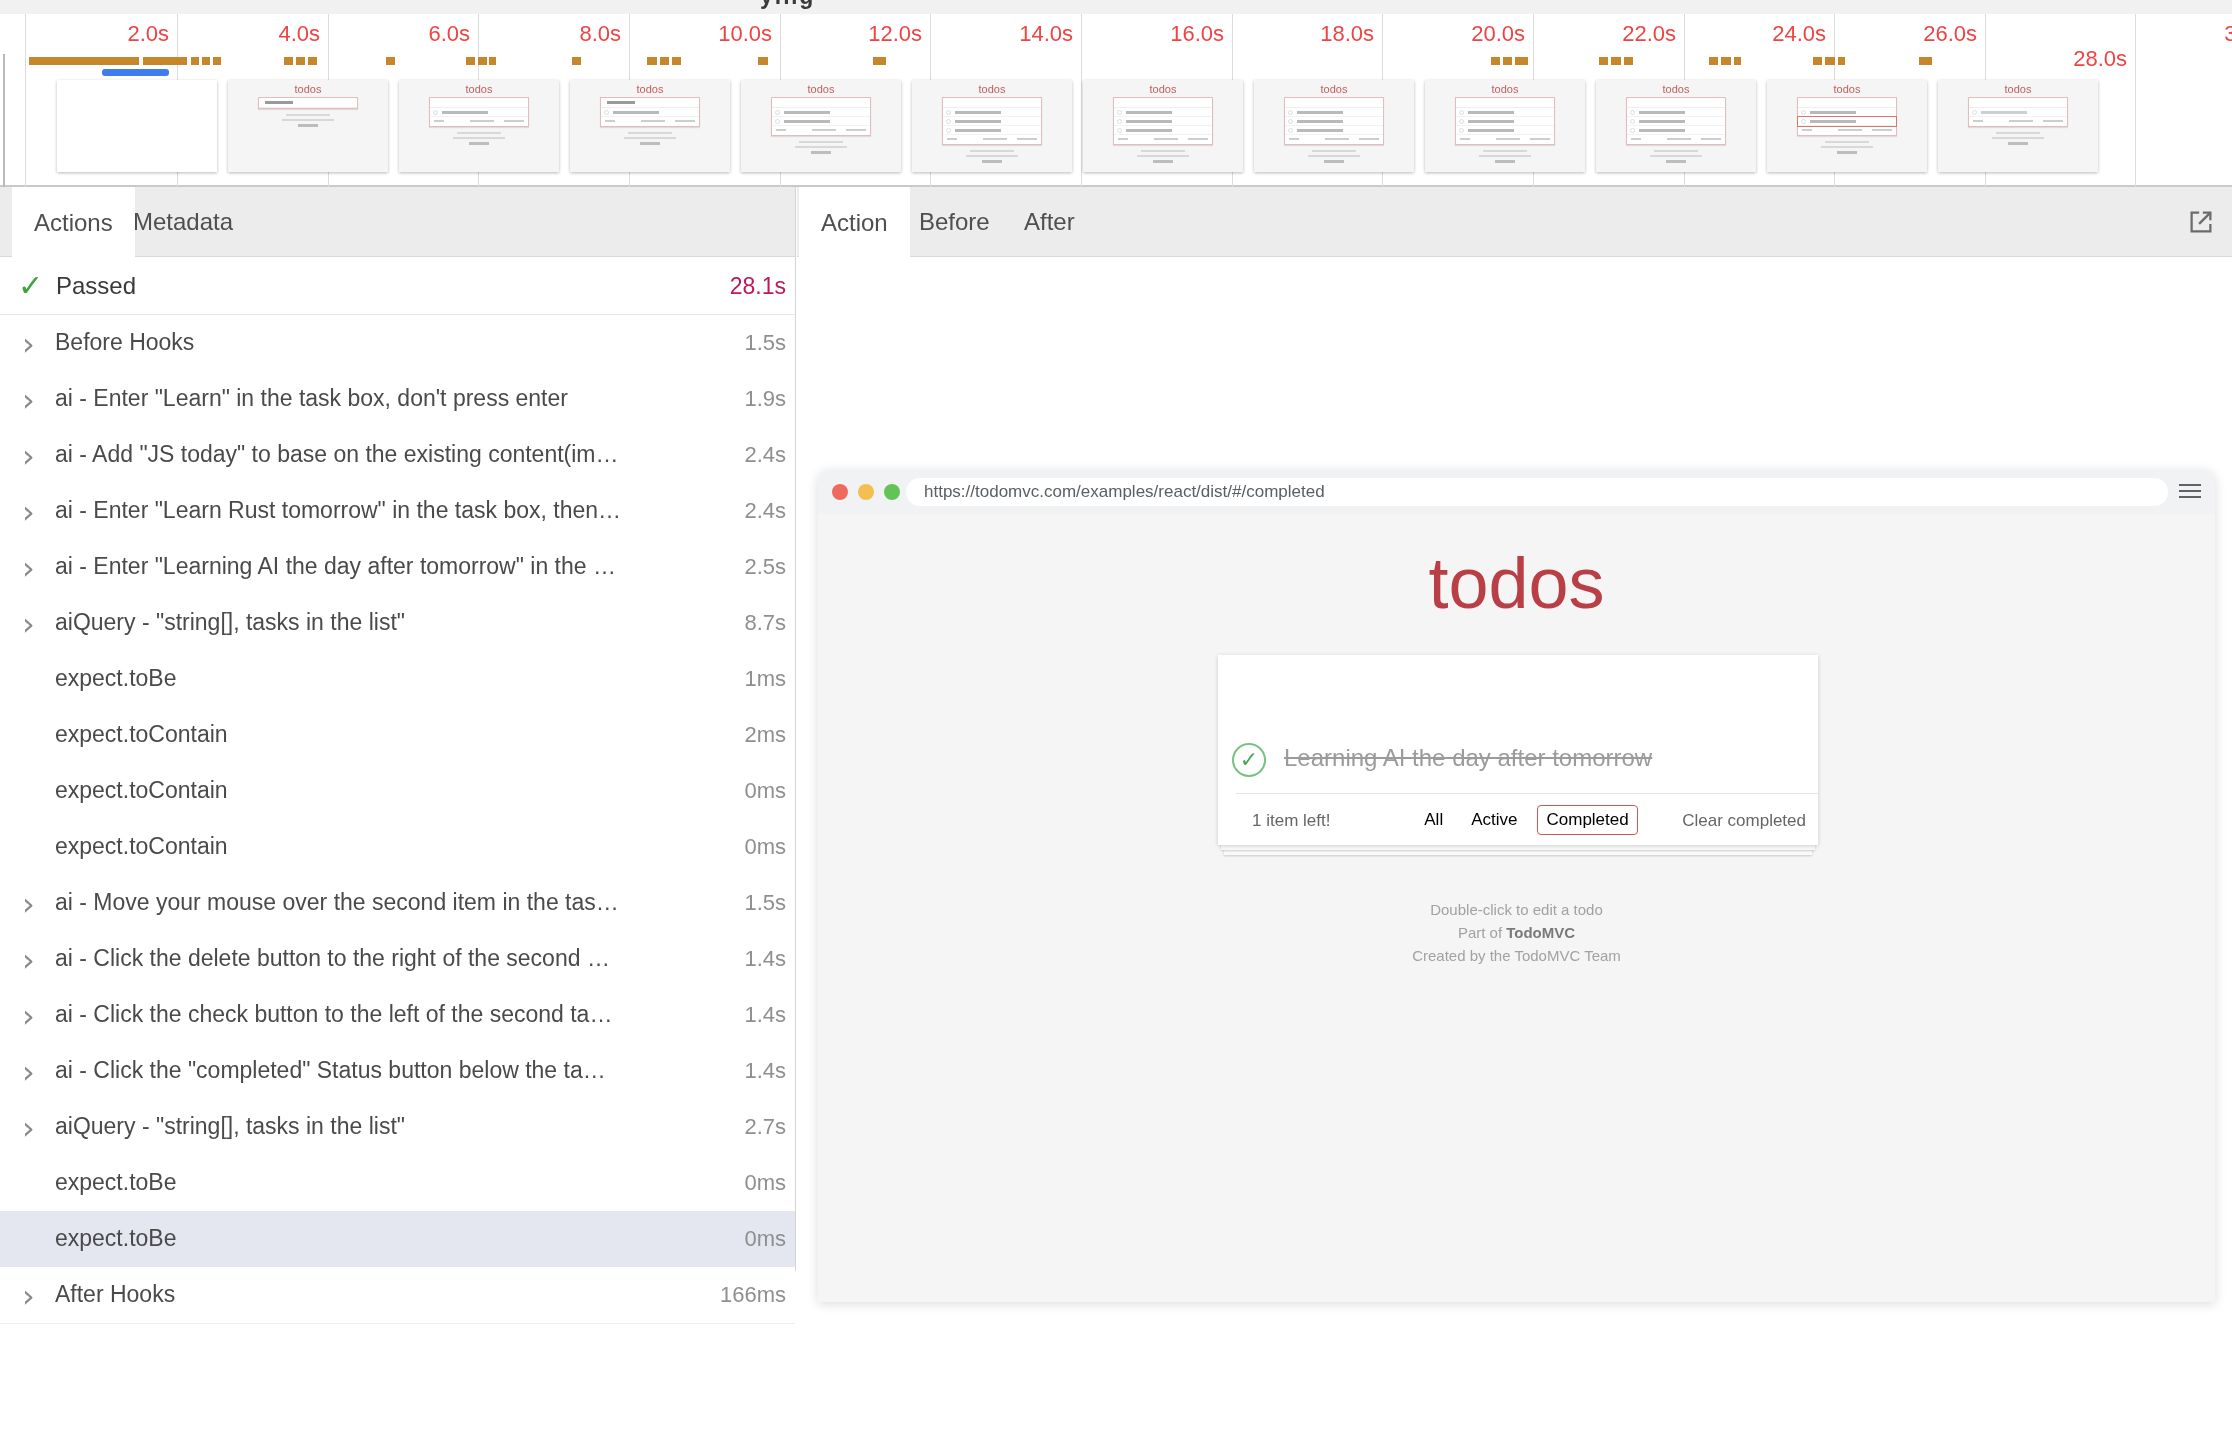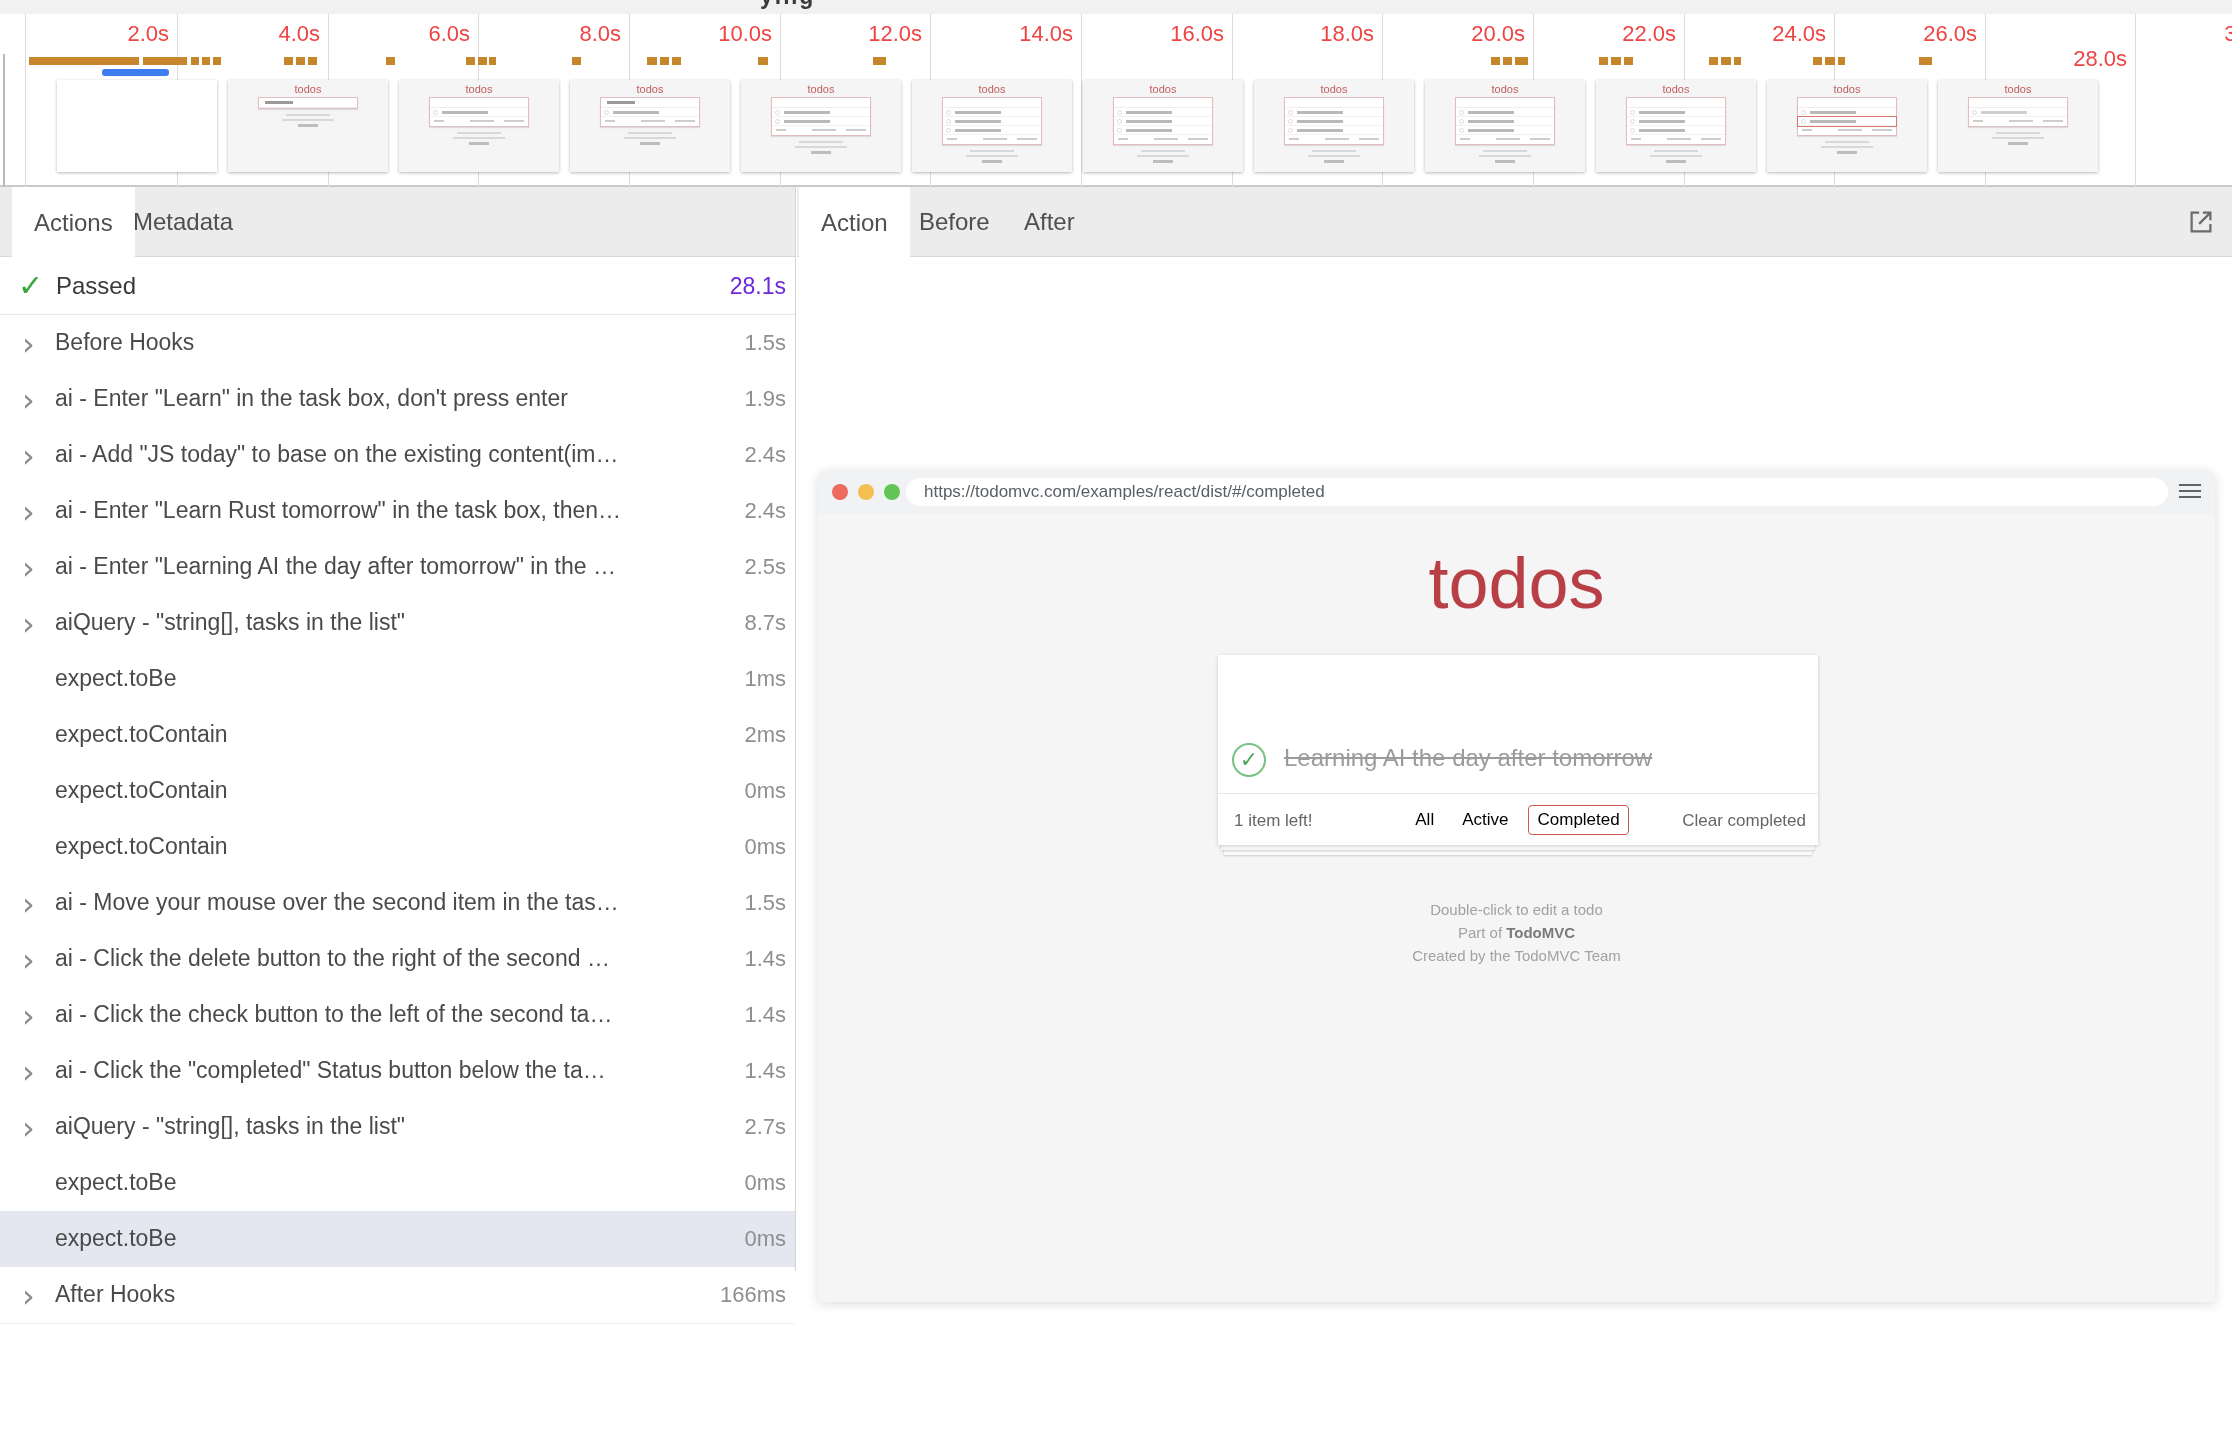--- a/index.html
+++ b/index.html
@@ -49,21 +49,21 @@
          padding:0 22px; font-size:24px; color:#4f4f4f; cursor:default; }
   .tab.selected { background:#fff; height:72px; z-index:2; }
 
   
   .left-panel { position:absolute; top:187px; left:0; width:796px; height:1084px;
                 background:#fff; border-right:1px solid #d4d4d4; }
   .status-row { position:absolute; top:72px; left:0; right:0; height:56px;
                 border-bottom:1px solid #e7e7e7; }
   .check-icon { position:absolute; left:18px; top:9px; font-size:30px; color:#3ba43b; }
   .status-label { position:absolute; left:56px; top:13px; font-size:24px; color:#393939; }
-  .status-duration { position:absolute; right:9px; top:14px; font-size:23px; color:#6d28d9; }
+  .status-duration { position:absolute; right:9px; top:14px; font-size:23px; color:#be185d; }
   #action-list { position:absolute; top:128px; left:0; right:0; border-bottom:1px solid #ededed; }
   .arow { position:relative; height:56px; }
   .arow.selected { background:#e4e6f0; }
   .chev { position:absolute; left:22px; top:10px; font-size:32px; color:#8a8a8a;
           font-family:"DejaVu Sans", sans-serif; }
   .albl { position:absolute; left:55px; top:14px; font-size:23px; color:#4a4a4a;
           white-space:nowrap; max-width:655px; overflow:hidden; }
   .adur { position:absolute; right:9px; top:15px; font-size:22px; color:#8f8f8f; }
 
   
@@ -94,21 +94,21 @@
                border-bottom:1px solid #ededed; }
   .toggle-chevron { position:absolute; left:18px; top:26px; }
   .placeholder { position:absolute; left:66px; top:21px; font-size:24px; font-style:italic;
                  color:#9c9c9c; }
   .todo-row { position:absolute; top:72px; left:0; right:0; height:66px; }
   .check-circle { position:absolute; left:14px; top:16px; width:34px; height:34px;
                   border:2px solid #79c184; border-radius:50%; text-align:center;
                   line-height:30px; font-size:22px; color:#4ba558; }
   .todo-text { position:absolute; left:66px; top:17px; font-size:24px; color:#9b9b9b;
                text-decoration:line-through; }
-  .card-footer { position:absolute; top:138px; left:0; right:0; height:52px;
+  .card-footer { position:absolute; top:138px; left:18px; right:0; height:52px;
                  border-top:1px solid #e6e6e6; font-size:17px; color:#666; }
   .items-left { position:absolute; left:16px; top:17px; }
   .filters { position:absolute; left:0; right:0; top:11px; display:flex;
              justify-content:center; gap:12px; align-items:center; }
   .filter { padding:4px 8px; color:#000000; }
   .filter.active-pill { border:1px solid #cd5a52; border-radius:4px; }
   .clear-completed { position:absolute; right:12px; top:17px;margin-left:16px; }
   .info { position:absolute; top:384px; width:100%; text-align:center; font-size:15px;
           color:#a2a2a2; line-height:23px; }
   .info b { color:#7a7a7a; }

